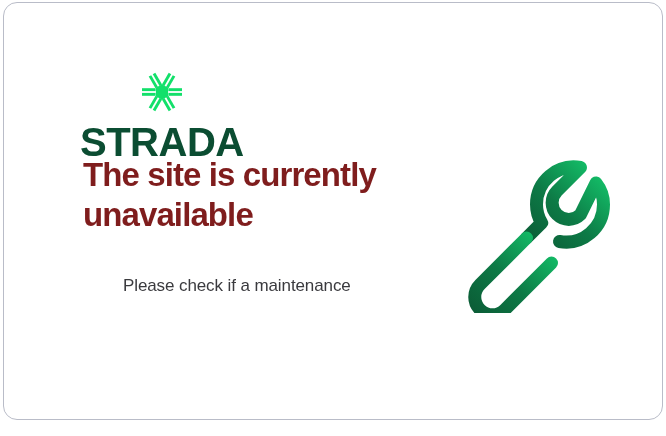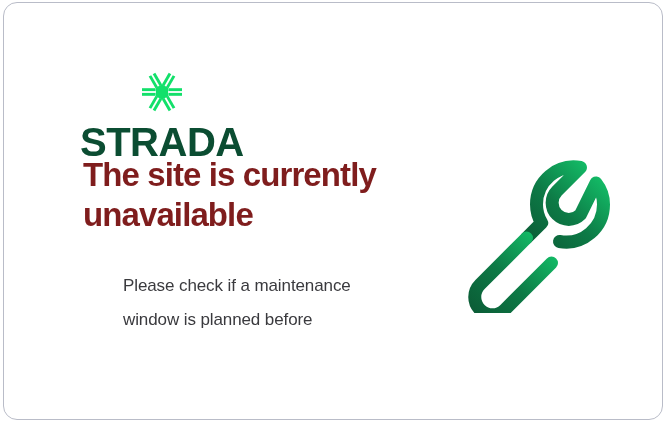--- a/index.html
+++ b/index.html
@@ -150,21 +150,20 @@
             </g>
           </svg>
         </span>
         <span class="brand-word">STRADA</span>
       </div>
 
       <h1 class="headline">The site is currently unavailable</h1>
 
       <div class="body-copy">
         <span class="line">Please check if a maintenance</span>
-        <span class="line">window is planned before</span>
       </div>
 
       <div class="wrench">
         <svg viewBox="0 0 168 160" xmlns="http://www.w3.org/2000/svg" aria-hidden="true">
           <defs>
             <linearGradient id="wrenchGrad" x1="0" y1="1" x2="1" y2="0">
               <stop offset="0%" stop-color="#0b5c36"></stop>
               <stop offset="45%" stop-color="#0d7a46"></stop>
               <stop offset="100%" stop-color="#14c76c"></stop>
             </linearGradient>

